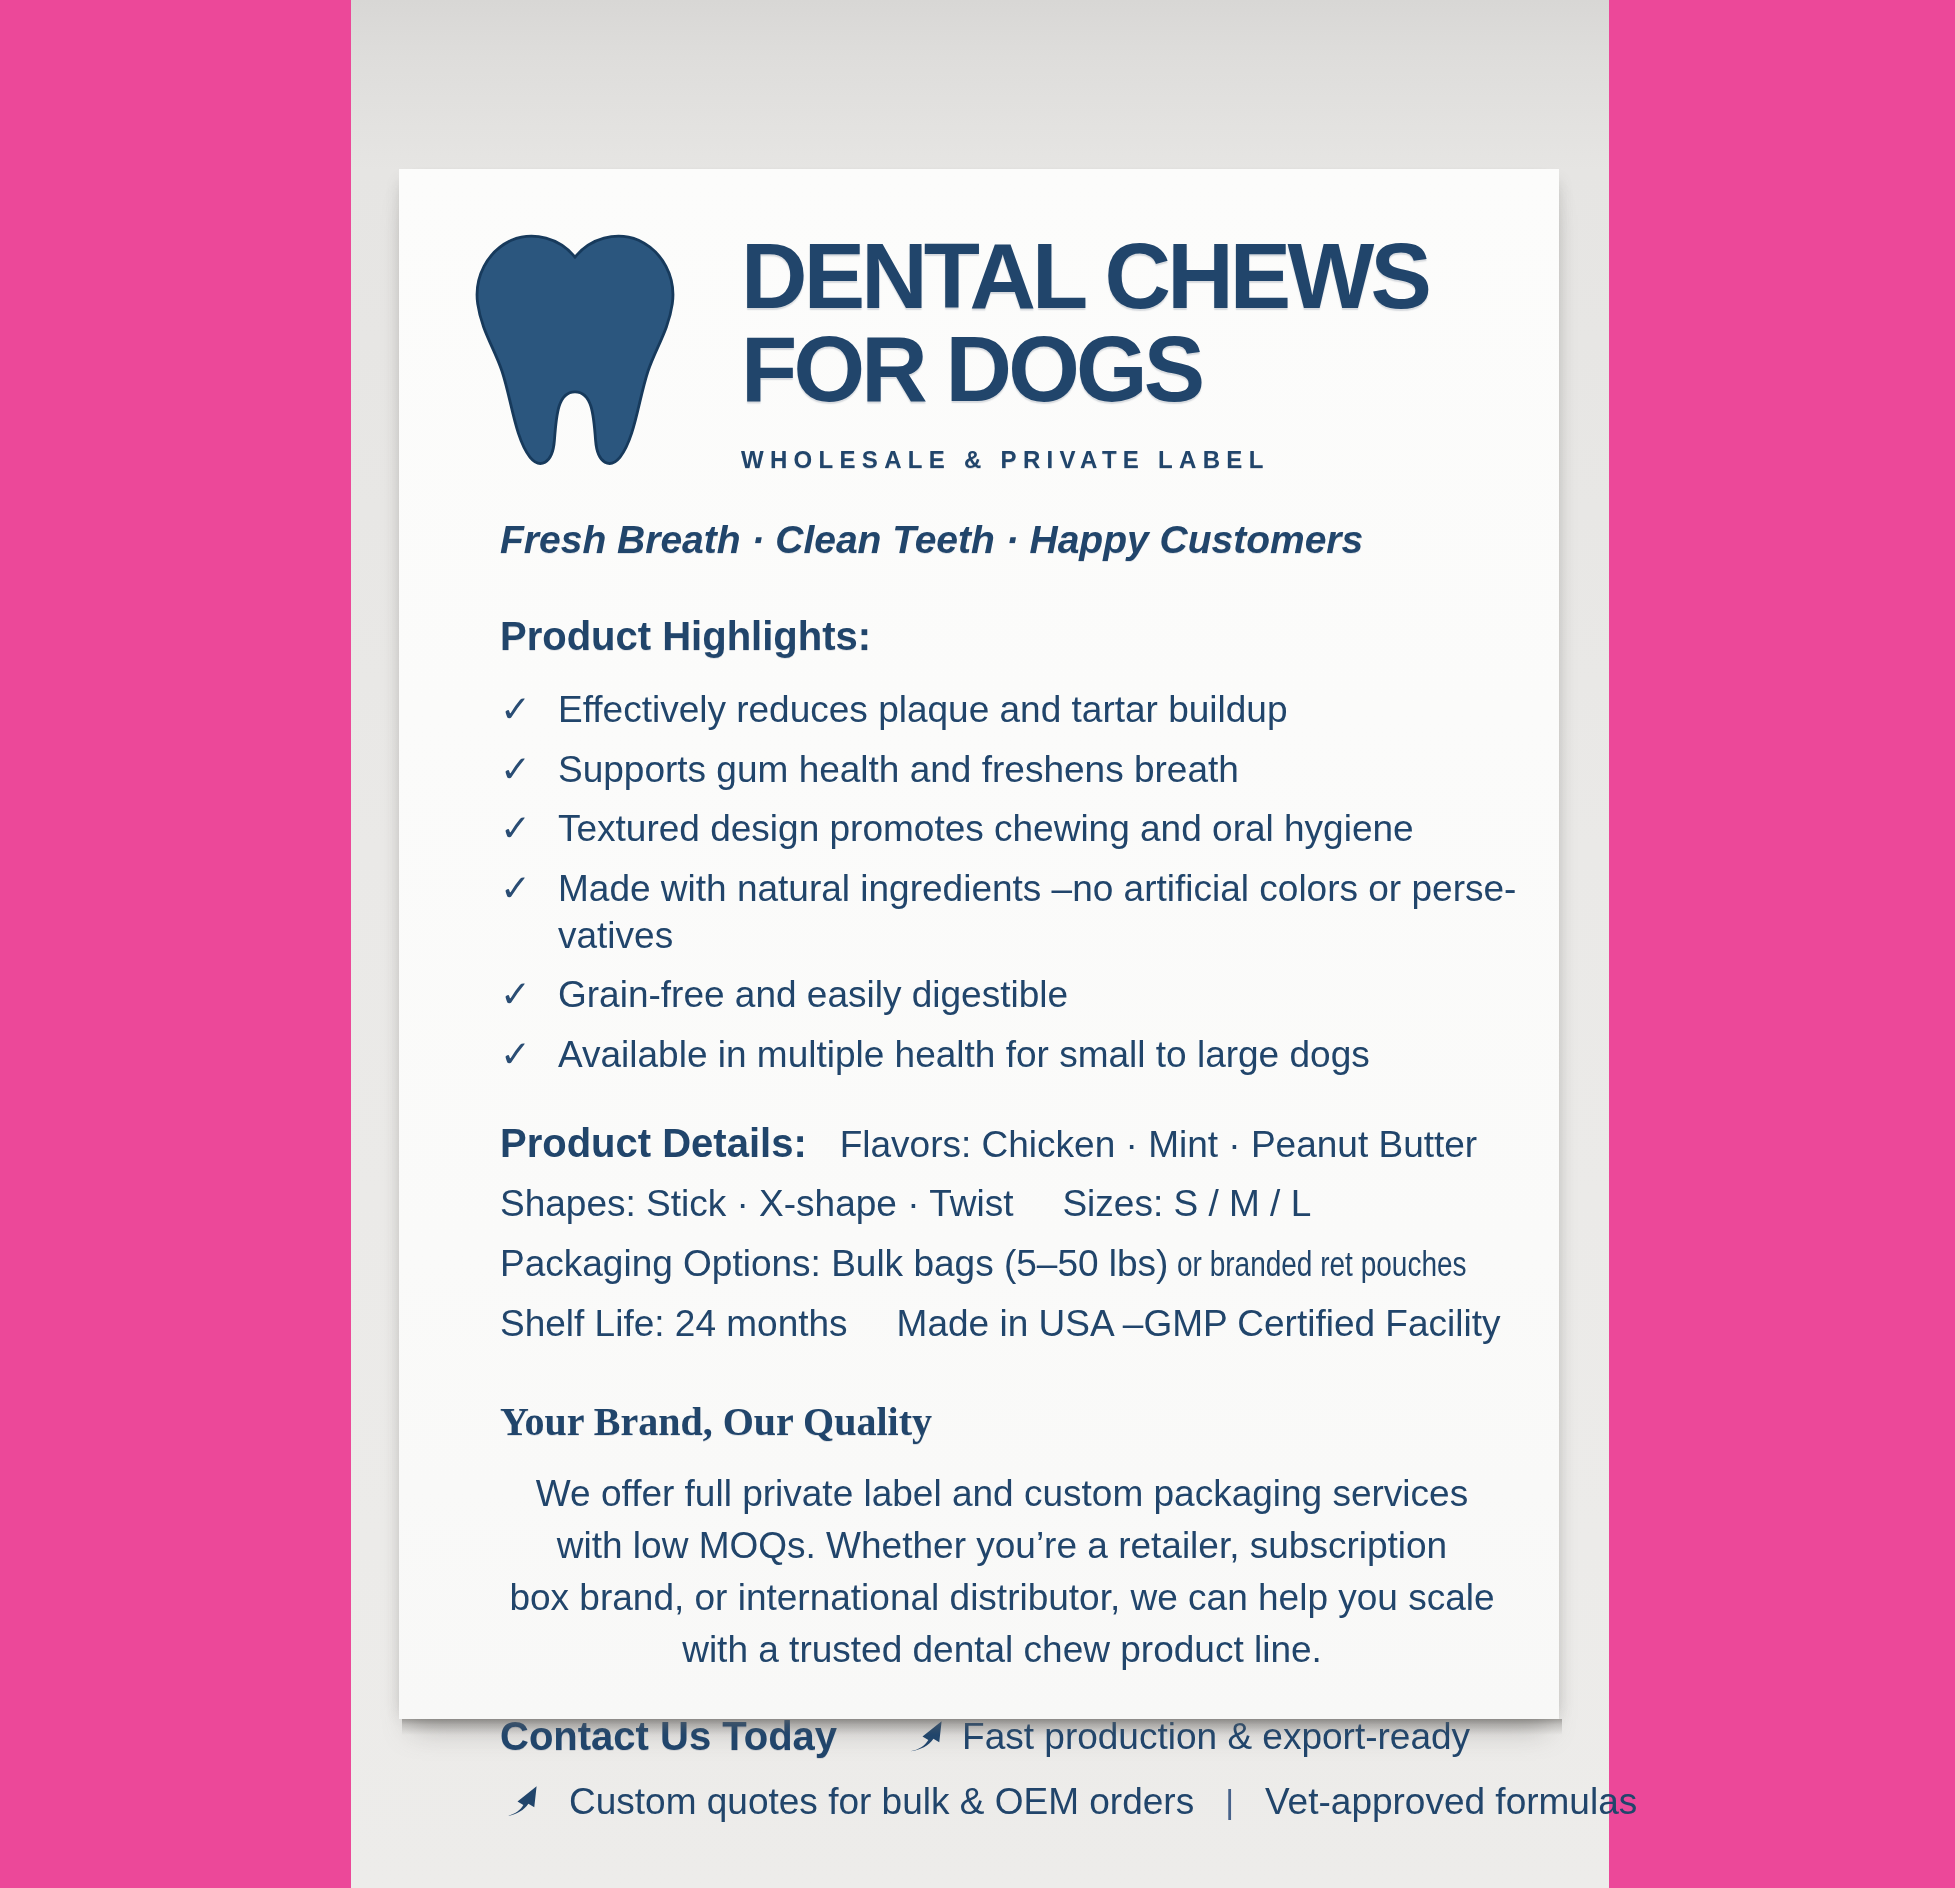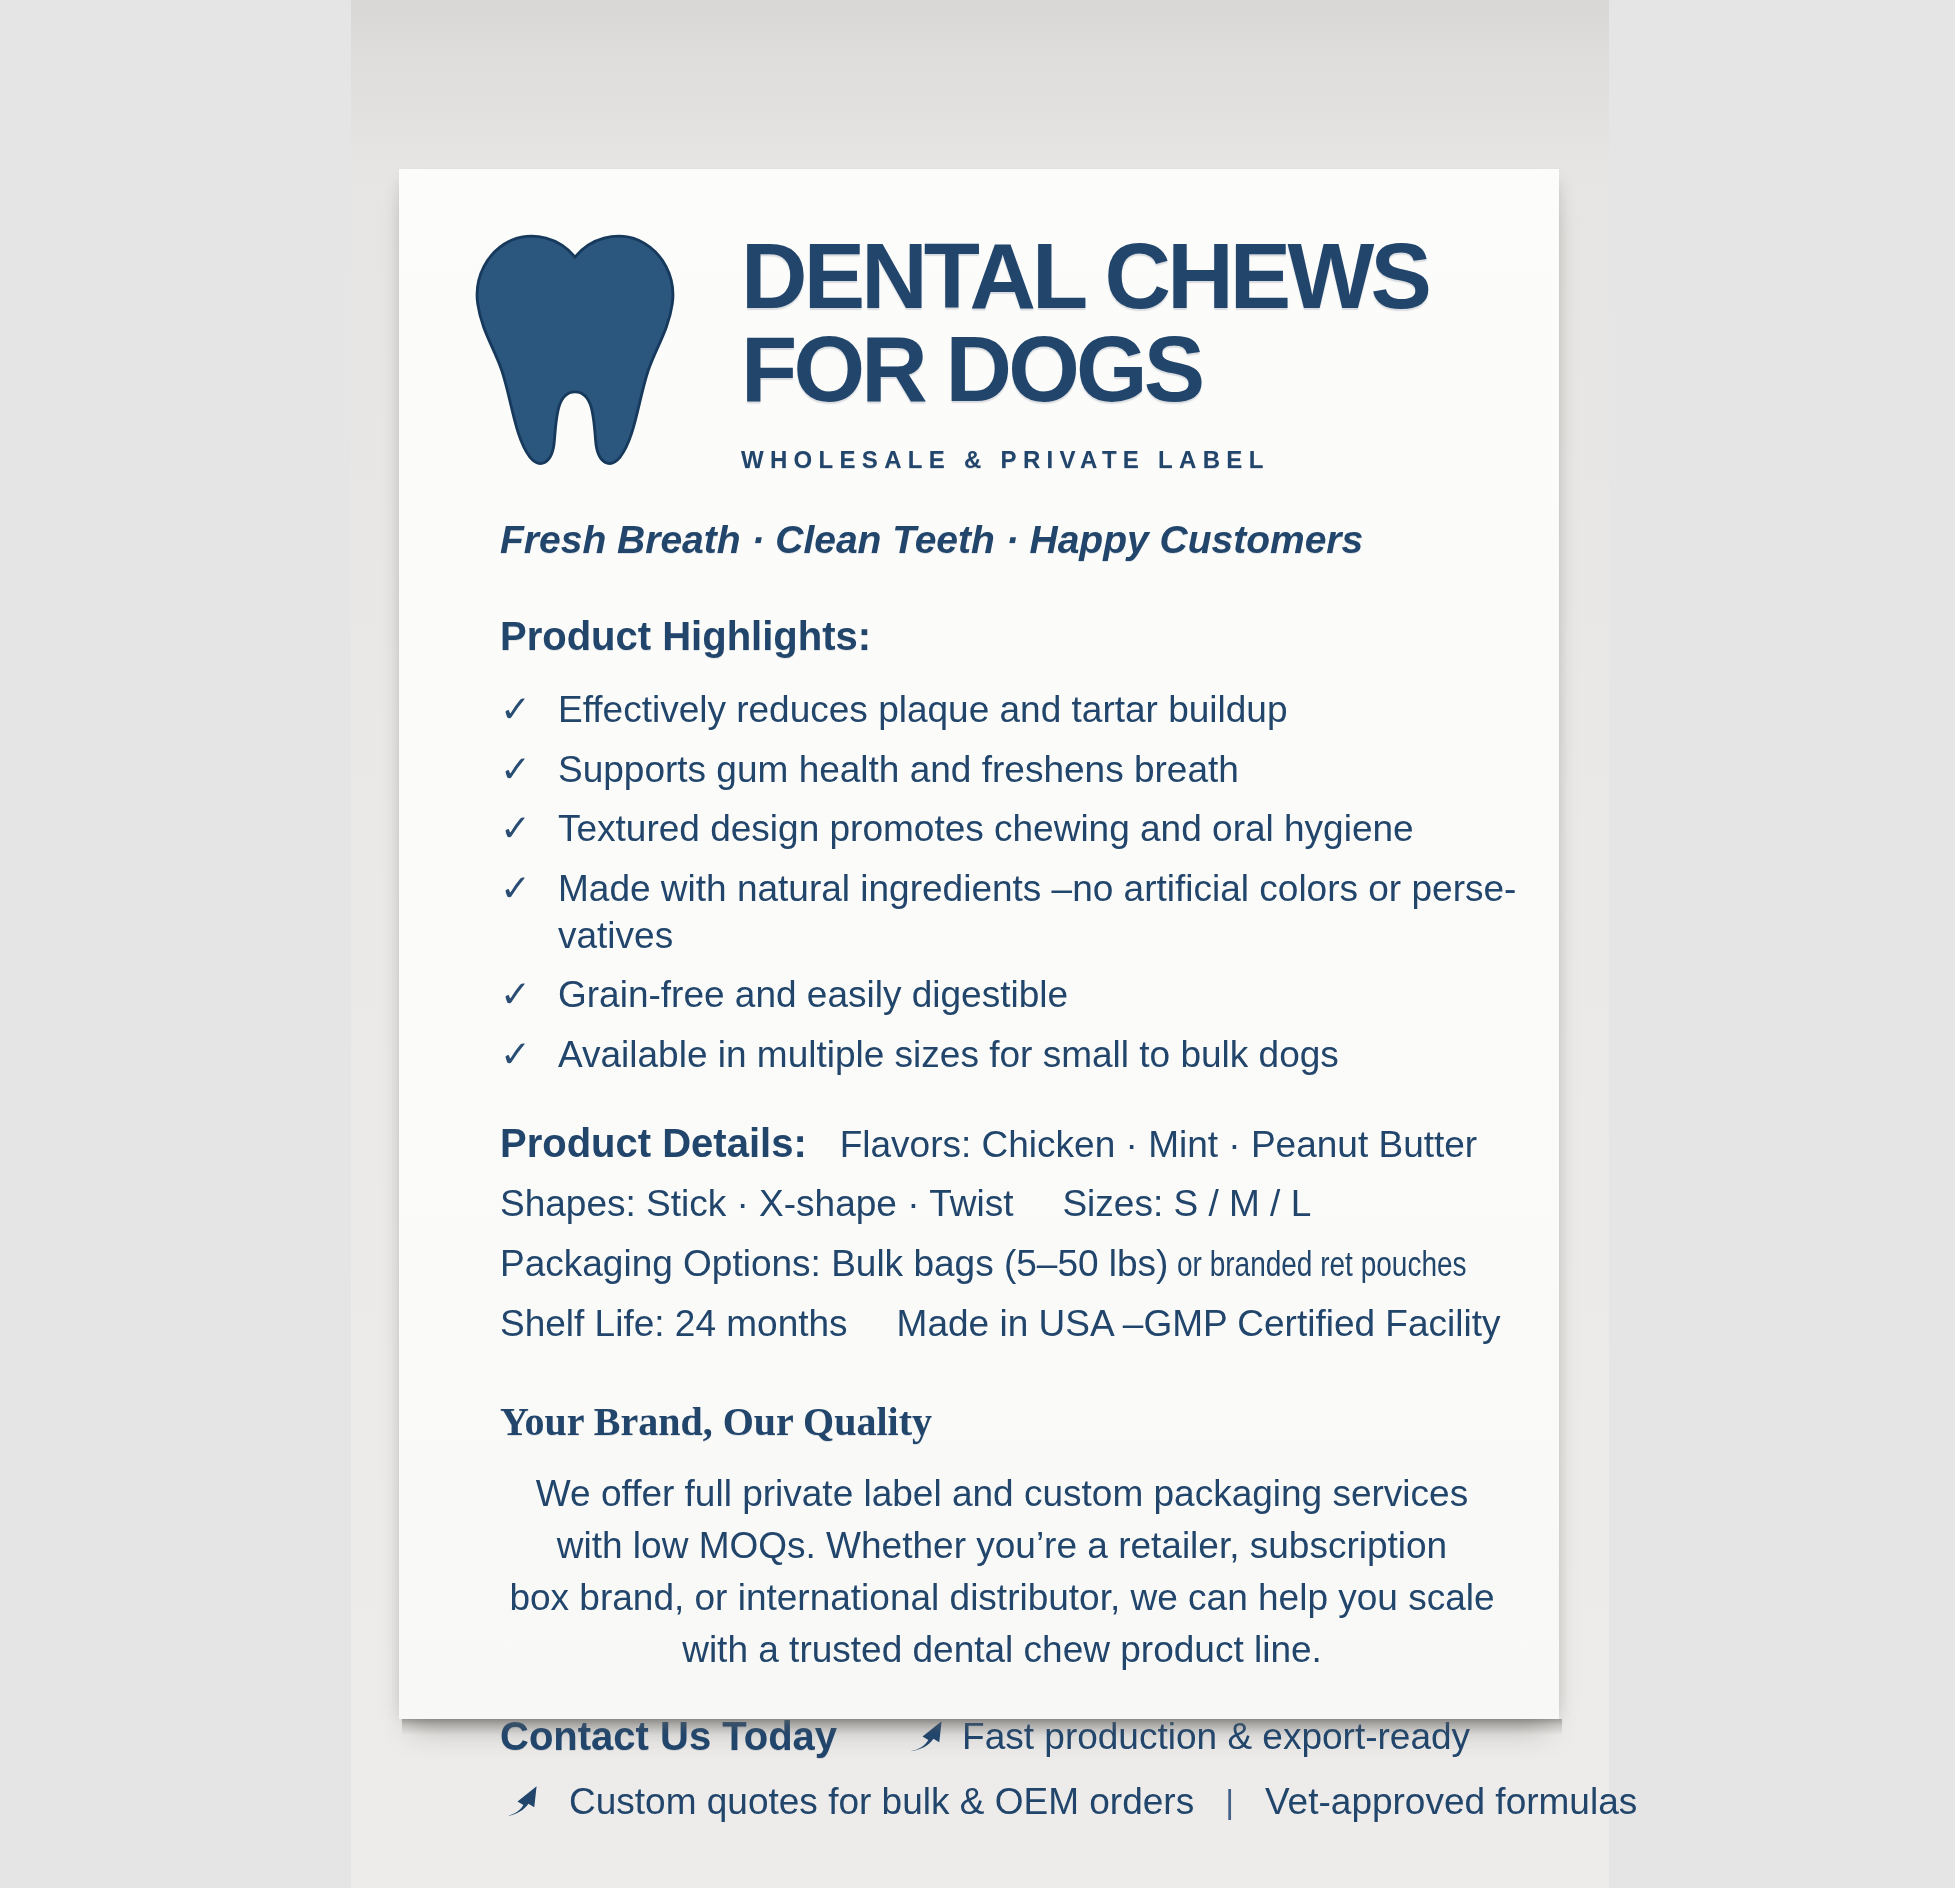--- a/index.html
+++ b/index.html
@@ -7,21 +7,21 @@
     --tooth-blue:#2b567e;
     --photo-bg:#e9e8e6;
     --card-bg:#fbfbfa;
   }
   *{box-sizing:border-box;margin:0;padding:0;}
   html,body{background:#ffffff;}
   body{font-family:"Liberation Sans","DejaVu Sans",sans-serif;}
   .canvas{
     position:relative;
     width:1955px;height:1889px;
-    background:#e5e5e5;
+    background:#ec4899;
     overflow:hidden;
     color:var(--navy);
   }
   .photo{
     position:absolute;left:351px;top:0;
     width:1258px;height:1889px;
     background:linear-gradient(180deg,#d8d7d5 0%,#dedddb 3%,#e6e5e3 9%,#eae9e7 45%,#edecea 100%);
   }
   .card{
     position:absolute;left:48px;top:169px;
@@ -151,21 +151,21 @@
           <span class="check">✓</span>
           <span class="bullet-text">Made with natural ingredients –no artificial colors or perse-
 vatives</span>
         </li>
         <li>
           <span class="check">✓</span>
           <span class="bullet-text">Grain-free and easily digestible</span>
         </li>
         <li>
           <span class="check">✓</span>
-          <span class="bullet-text">Available in multiple sizes for small to bulk dogs</span>
+          <span class="bullet-text">Available in multiple health for small to large dogs</span>
         </li>
       </ul>
 
       <div class="details">
         <div class="line">
           <span class="d-heading">Product Details:</span><span>Flavors: Chicken · Mint · Peanut Butter</span>
         </div>
         <div class="line">
           <span>Shapes: Stick · X-shape · Twist</span><span class="wide-gap"></span><span>Sizes: S / M / L</span>
         </div>

